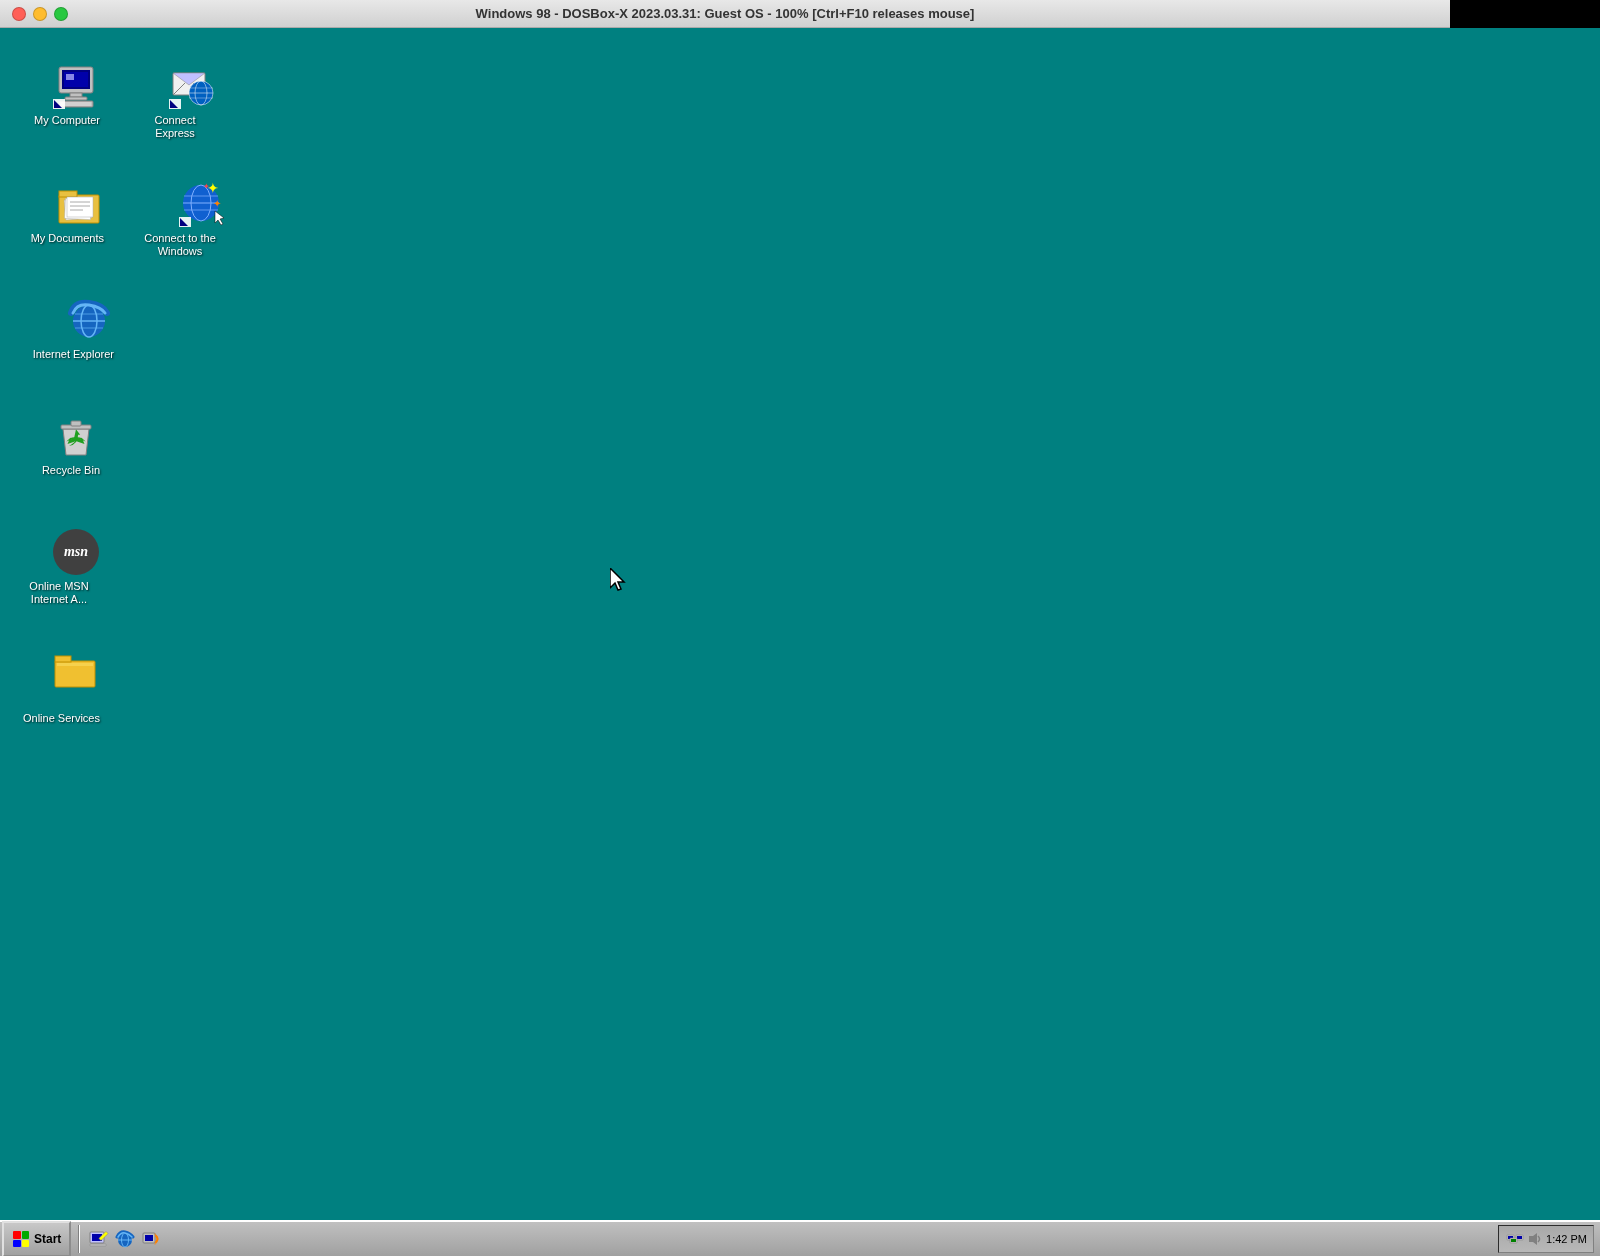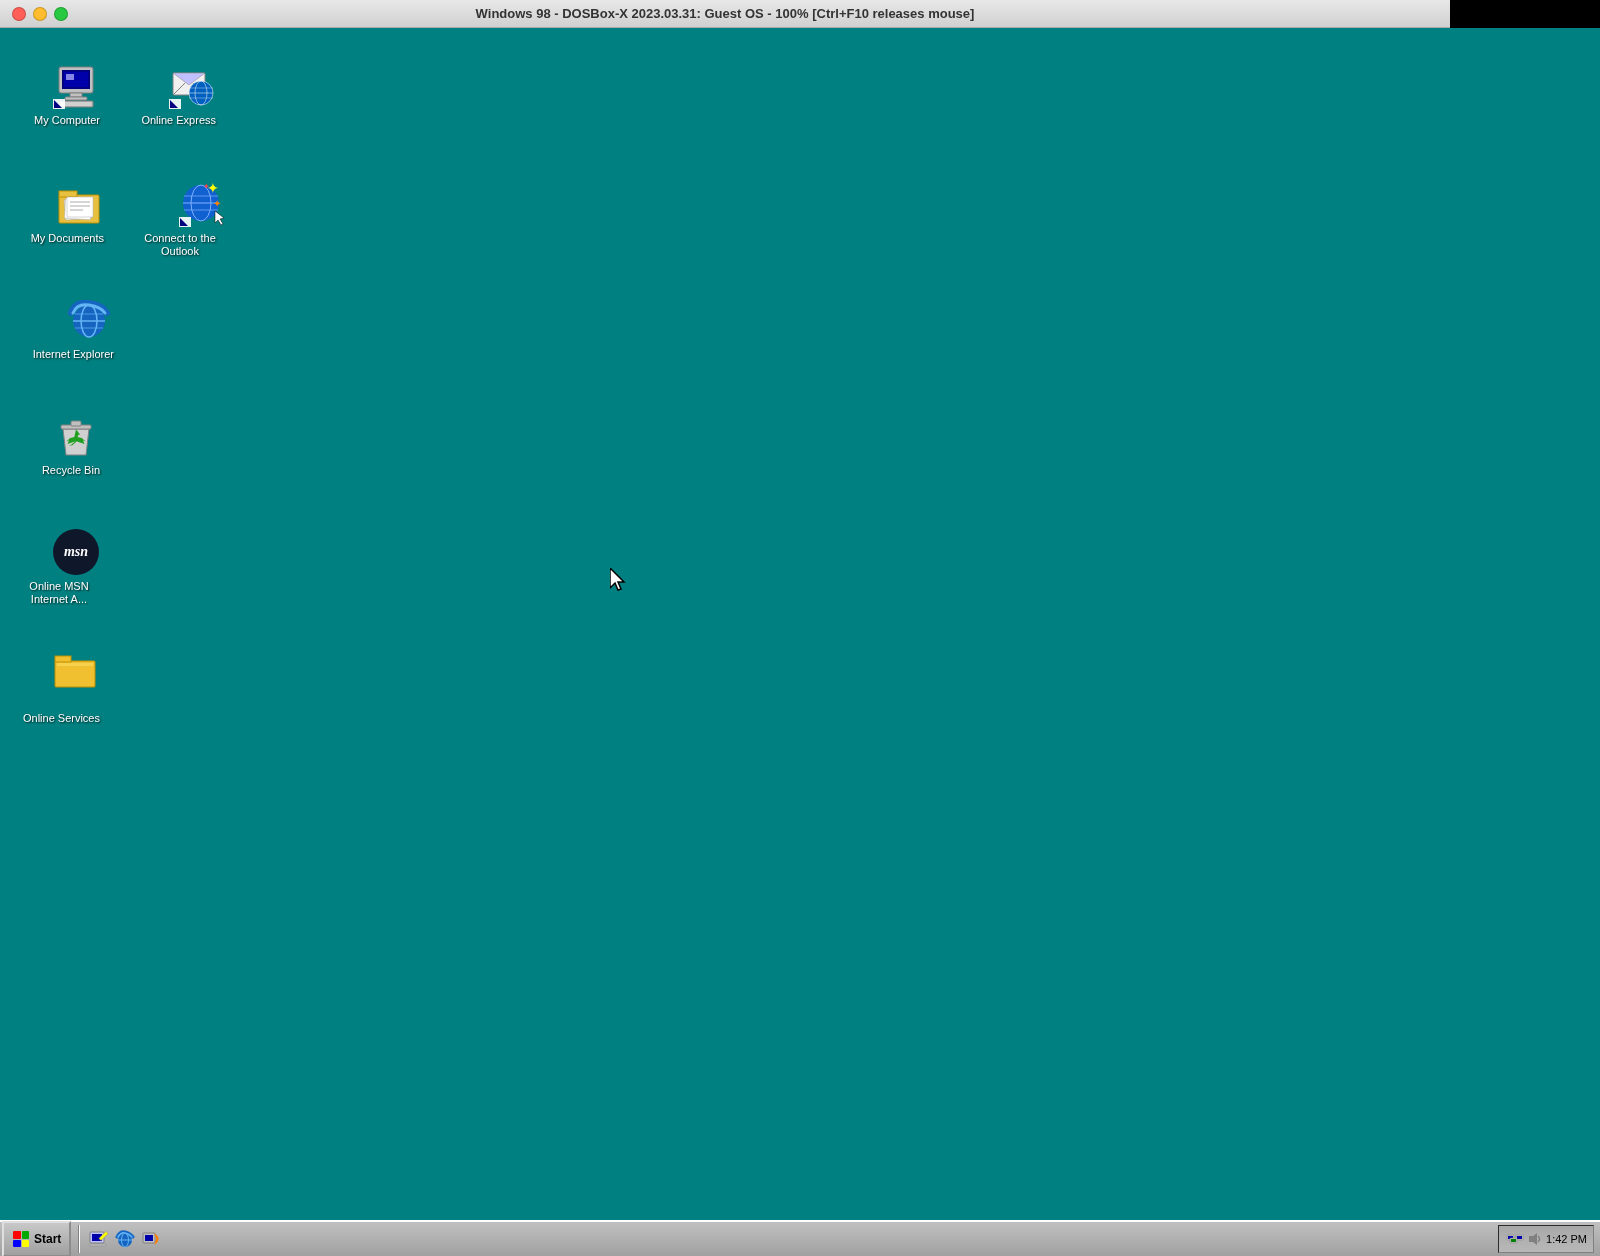--- a/index.html
+++ b/index.html
@@ -174,21 +174,21 @@
     .wl-red { background: #ff0000; }
     .wl-green { background: #00aa00; }
     .wl-blue { background: #0000ff; }
     .wl-yellow { background: #ffff00; }
 
     
     .msn-icon {
       width: 46px;
       height: 46px;
       border-radius: 50%;
-      background: #0f172a;
+      background: #404040;
       display: flex;
       align-items: center;
       justify-content: center;
       font-size: 14px;
       font-weight: bold;
       color: white;
       font-style: italic;
       font-family: Georgia, serif;
     }
   </style>
@@ -242,21 +242,21 @@
         <ellipse cx="32" cy="30" rx="12" ry="12" fill="none" stroke="#ffffff" stroke-width="0.5"></ellipse>
         <ellipse cx="32" cy="30" rx="6" ry="12" fill="none" stroke="#ffffff" stroke-width="0.5"></ellipse>
         <line x1="20" y1="30" x2="44" y2="30" stroke="#ffffff" stroke-width="0.5"></line>
         <line x1="20" y1="25" x2="44" y2="25" stroke="#ffffff" stroke-width="0.5" opacity="0.7"></line>
         <line x1="20" y1="35" x2="44" y2="35" stroke="#ffffff" stroke-width="0.5" opacity="0.7"></line>
 
         <rect x="0" y="36" width="12" height="10" fill="white" opacity="0.9"></rect>
         <polygon points="1,45 1,37 9,45" fill="#000080"></polygon>
       </svg>
     </div>
-    <span class="icon-label">Online Express</span>
+    <span class="icon-label">Connect Express</span>
   </div>
 
   <div class="desktop-icon" style="left:18px;top:148px;">
     <div class="icon-img">
       <svg width="46" height="46" viewBox="0 0 46 46">
 
         <rect x="2" y="14" width="40" height="28" rx="1" fill="#e8c040" stroke="#c09000" stroke-width="1"></rect>
         <rect x="2" y="10" width="18" height="6" rx="2 2 0 0" fill="#e8c040" stroke="#c09000" stroke-width="1"></rect>
 
         <rect x="8" y="18" width="26" height="20" fill="white" stroke="#aaa" stroke-width="0.5" transform="rotate(-5 21 28)"></rect>
@@ -283,21 +283,21 @@
         <text x="28" y="12" font-size="14" fill="#ffff00">✦</text>
         <text x="34" y="26" font-size="10" fill="#ff8000">✦</text>
         <text x="24" y="8" font-size="8" fill="#ff4444">✦</text>
 
         <polygon points="36,30 36,42 39,39 42,44 44,43 41,38 45,37" fill="white" stroke="#000" stroke-width="0.5"></polygon>
 
         <rect x="0" y="36" width="12" height="10" fill="white" opacity="0.9"></rect>
         <polygon points="1,45 1,37 9,45" fill="#000080"></polygon>
       </svg>
     </div>
-    <span class="icon-label" style="text-align:center;">Connect to the Outlook</span>
+    <span class="icon-label" style="text-align:center;">Connect to the Windows</span>
   </div>
 
   <div class="desktop-icon" style="left:28px;top:264px;">
     <div class="icon-img">
       <svg width="46" height="46" viewBox="0 0 46 46">
 
         <circle cx="22" cy="24" r="16" fill="#1565c0"></circle>
         <ellipse cx="22" cy="24" rx="8" ry="16" fill="none" stroke="#64b5f6" stroke-width="1.5"></ellipse>
         <line x1="6" y1="24" x2="38" y2="24" stroke="#64b5f6" stroke-width="1.5"></line>
         <line x1="8" y1="17" x2="36" y2="17" stroke="#64b5f6" stroke-width="1" opacity="0.7"></line>

